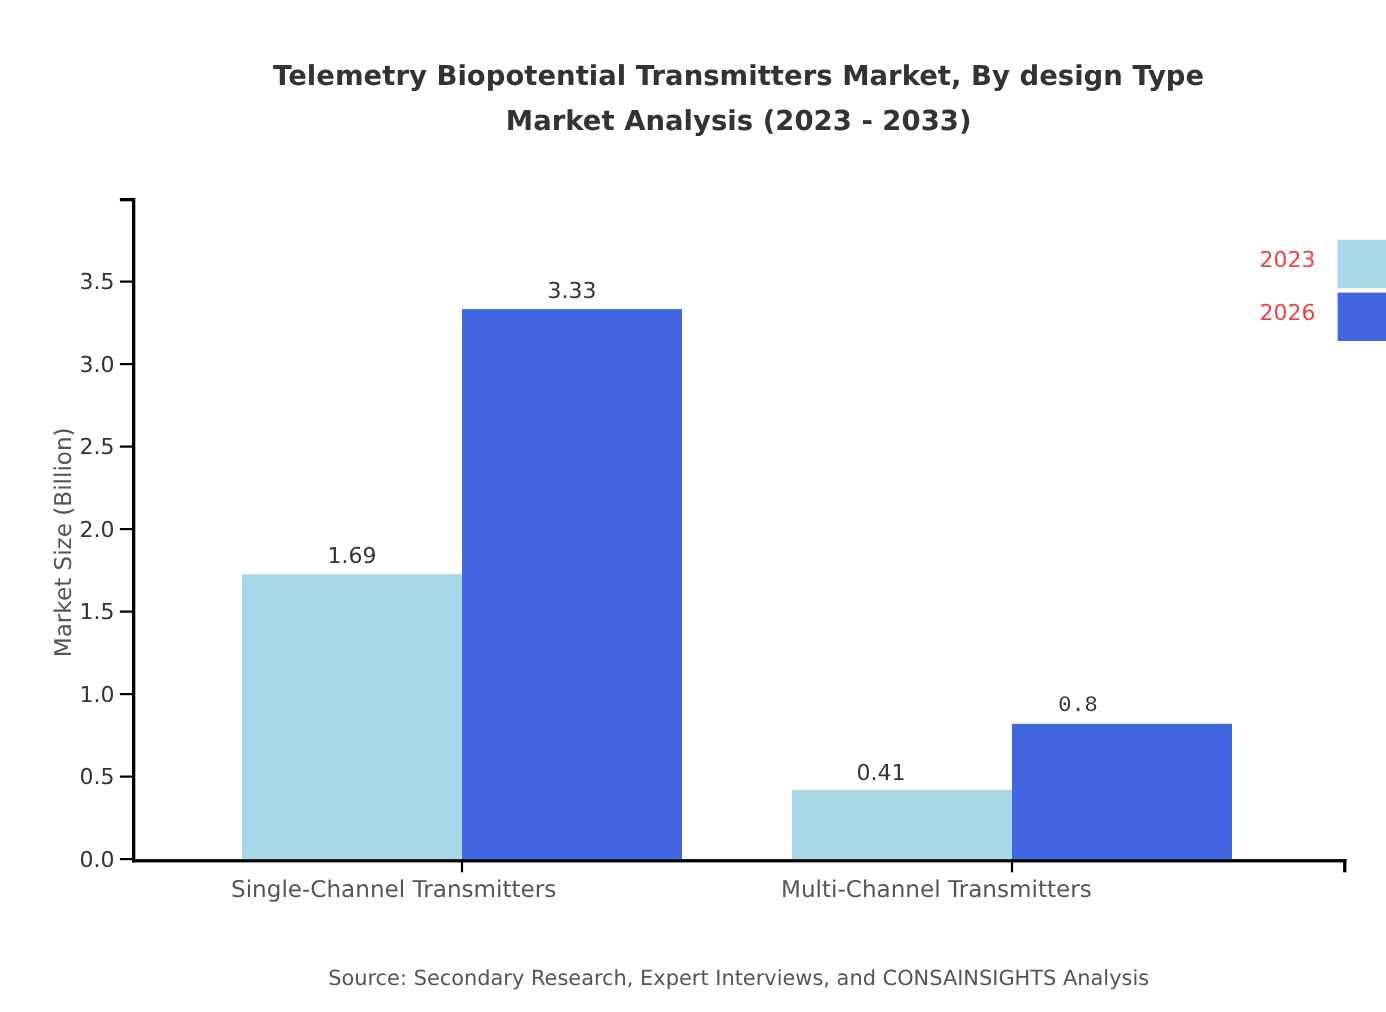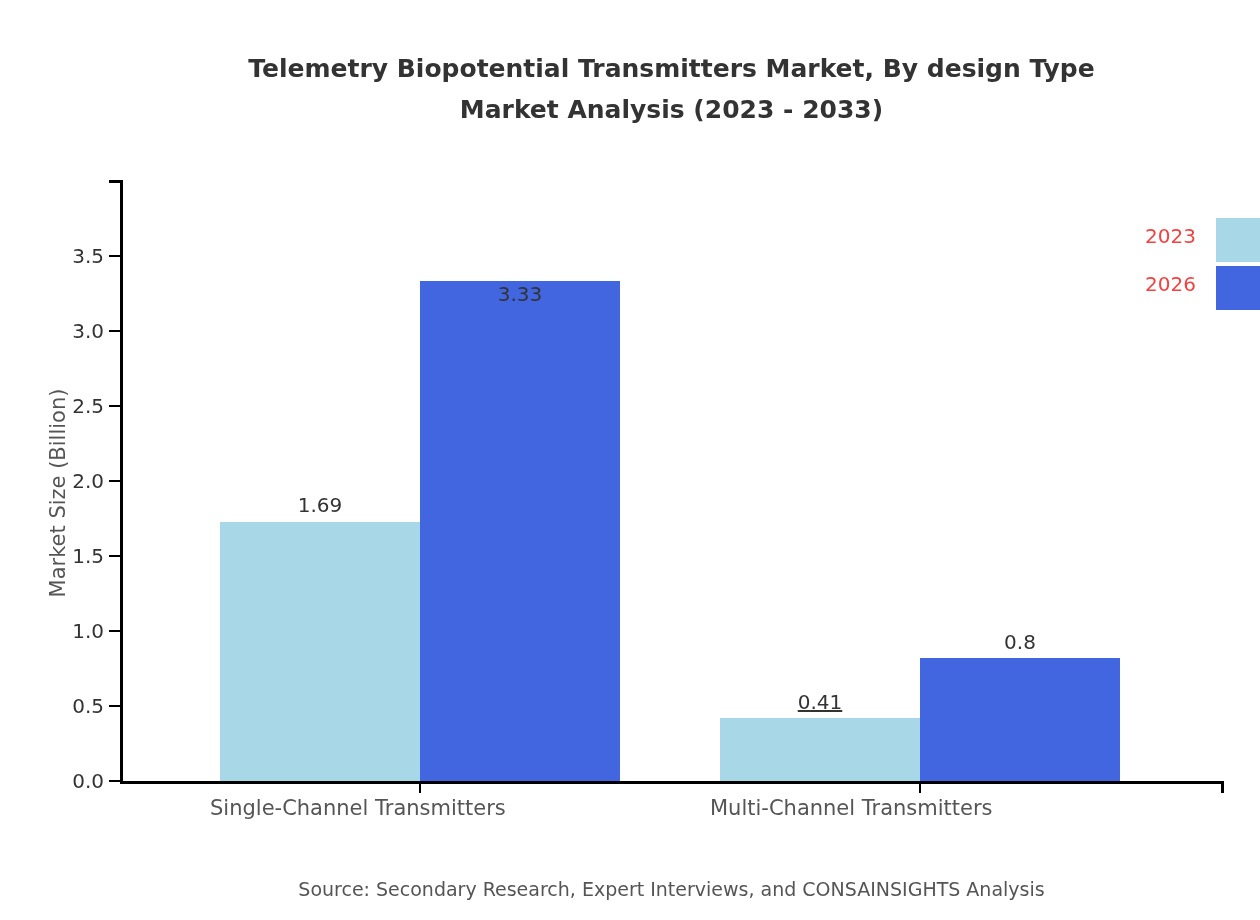--- a/index.html
+++ b/index.html
@@ -212,27 +212,27 @@
   <div class="xtick" style="left:419px;"></div>
   <div class="xtick-label" style="left:210px;">Single-Channel Transmitters</div>
 
   <div class="xtick" style="left:919px;"></div>
   <div class="xtick-label" style="left:710px;">Multi-Channel Transmitters</div>
 
   <div class="bar" style="left:220px; top:521.6px; width:200px; height:259.4px; background:#a8d8e8;"></div>
   <div class="bar-label" style="left:220px; top:495px;">1.69</div>
 
   <div class="bar" style="left:420px; top:281.1px; width:200px; height:499.9px; background:#4166e0;"></div>
-  <div class="bar-label" style="left:420px; top:254px;margin-top:30px;">3.33</div>
+  <div class="bar-label" style="left:420px; top:254px;">3.33</div>
 
   <div class="bar" style="left:720px; top:718.1px; width:200px; height:62.9px; background:#a8d8e8;"></div>
-  <div class="bar-label" style="left:720px; top:692px;text-decoration:underline;">0.41</div>
+  <div class="bar-label" style="left:701px; top:692px;">0.41</div>
 
   <div class="bar" style="left:920px; top:658.2px; width:200px; height:122.8px; background:#4166e0;"></div>
-  <div class="bar-label" style="left:920px; top:632px;">0.8</div>
+  <div class="bar-label" style="left:880px; top:632px;font-family:Liberation Mono, monospace;">0.8</div>
 
   <div class="legend">
     <div class="legend-row">
       <span class="legend-text">2023</span>
       <span class="legend-swatch" style="background:#a8d8e8;"></span>
     </div>
     <div class="legend-row">
       <span class="legend-text">2026</span>
       <span class="legend-swatch" style="background:#4166e0;"></span>
     </div>

